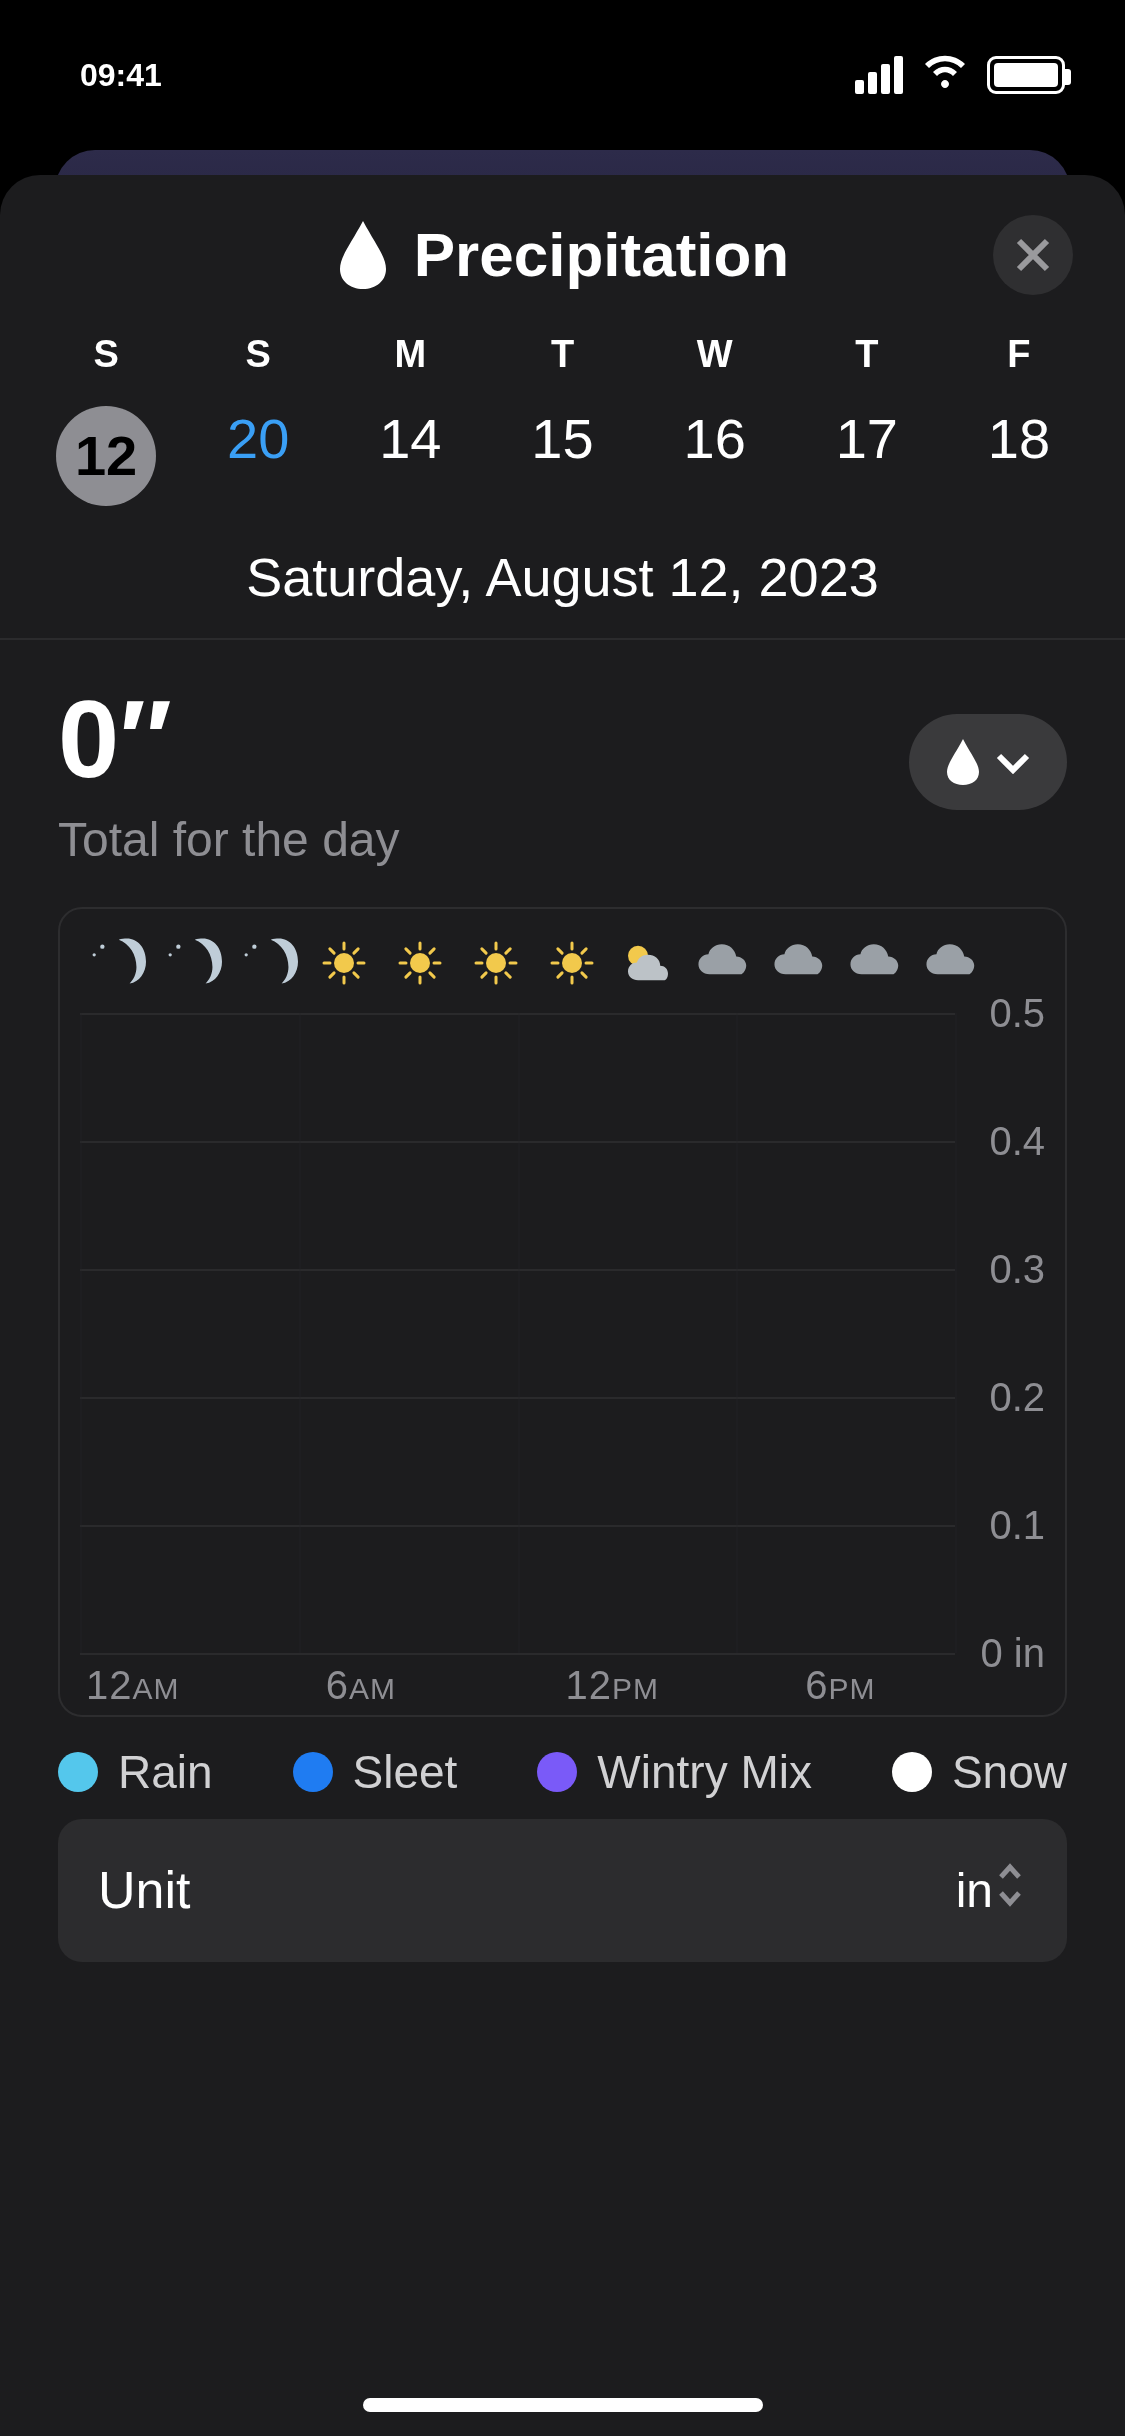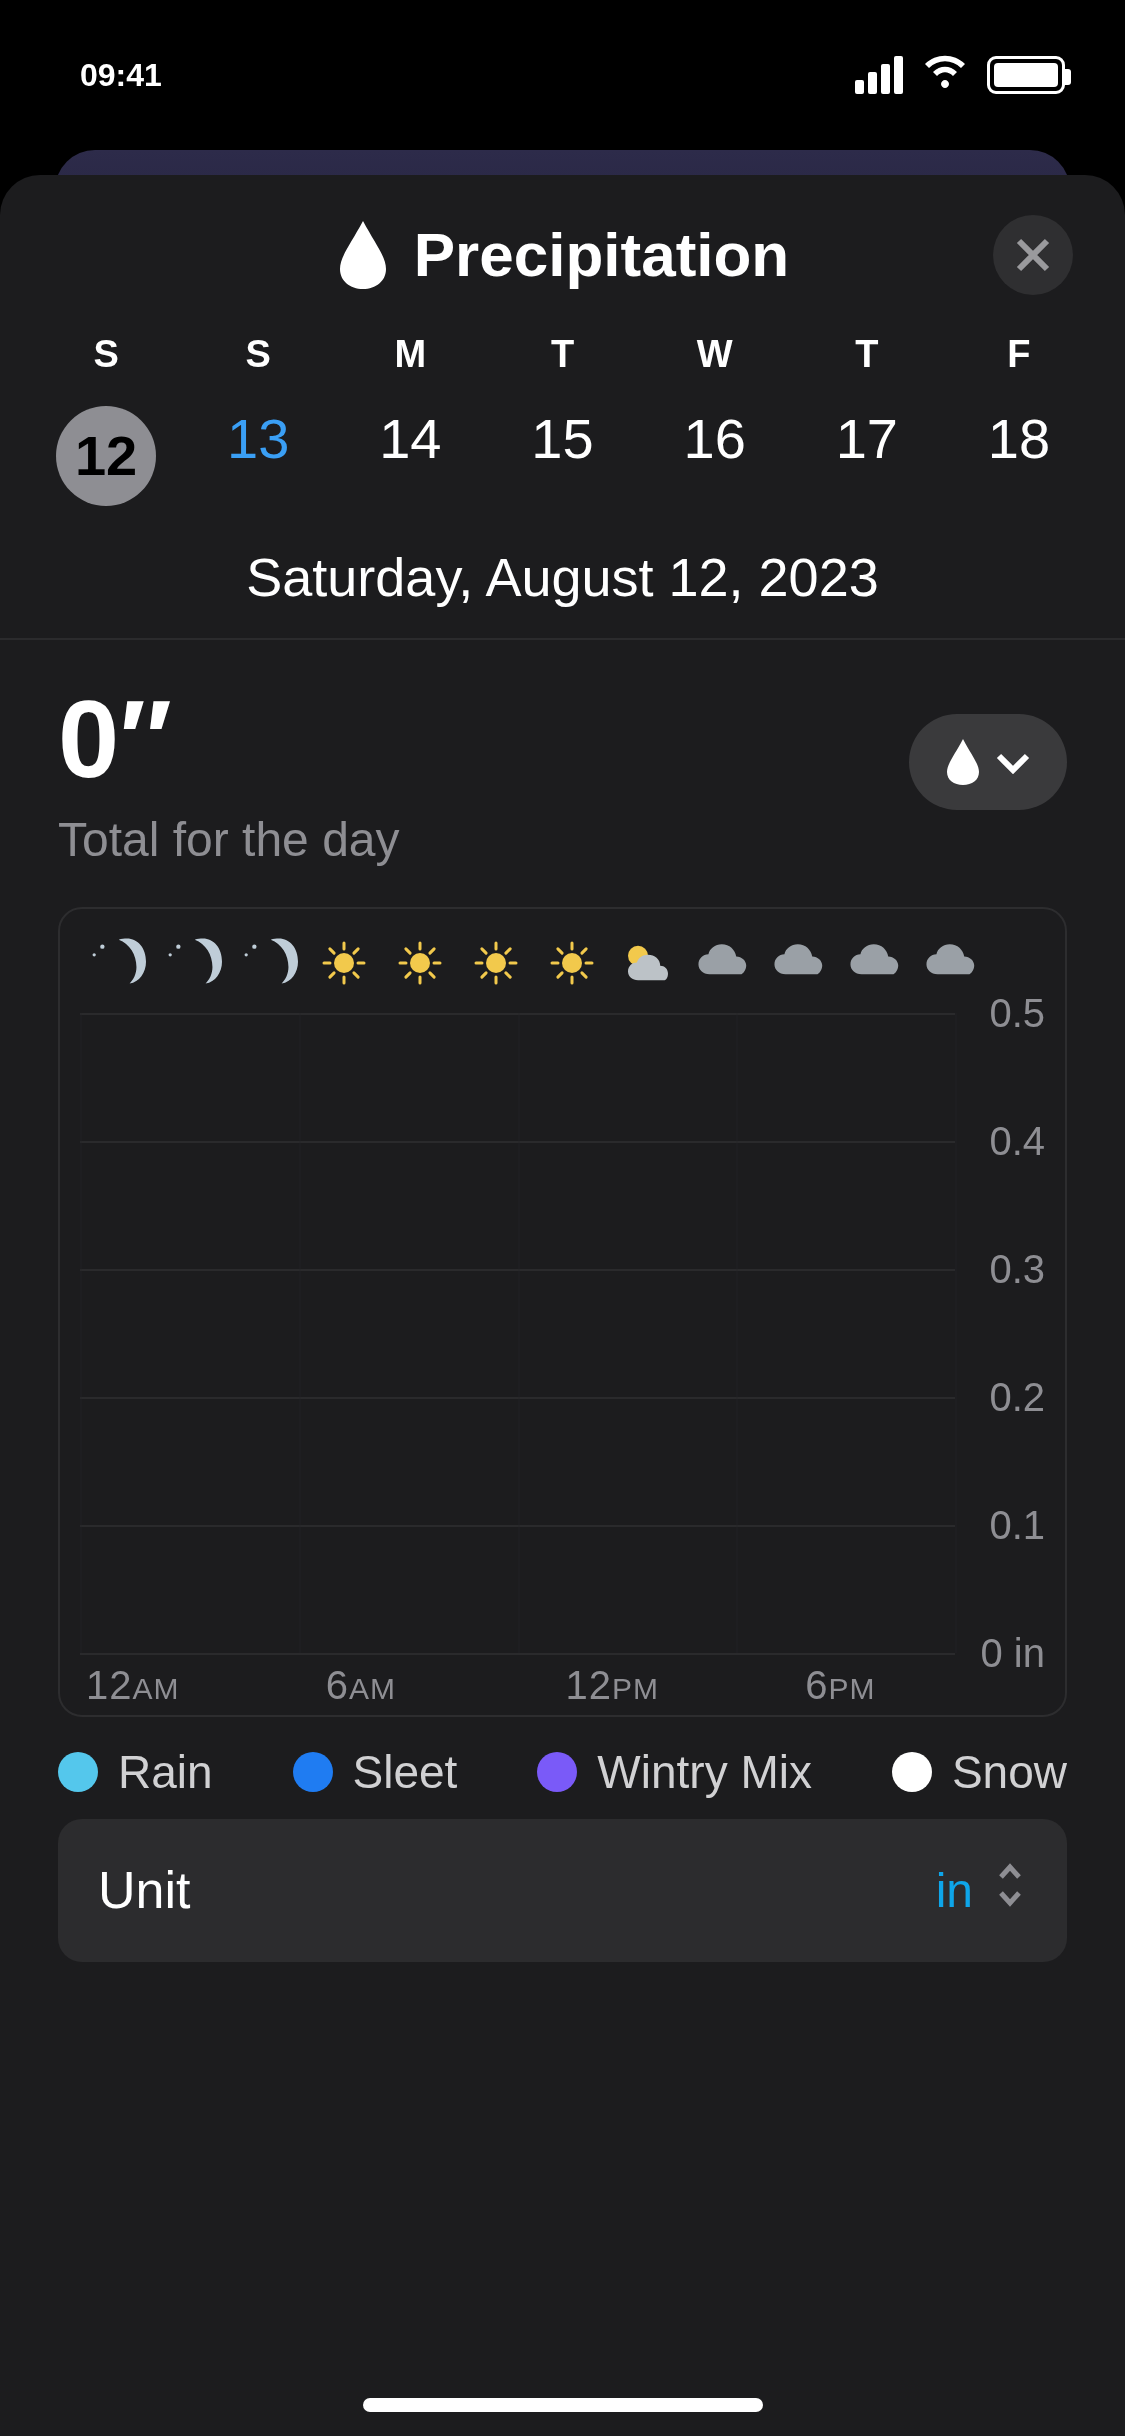--- a/index.html
+++ b/index.html
@@ -83,21 +83,21 @@
   .xlabel { font-size:40px; color:#8e8e93; letter-spacing:1px; }
   .xlabel .ampm { font-size:30px; }
   
   .legend { display:flex; justify-content:space-between; padding:28px 58px 0; align-items:center;gap:44px;}
   .leg-item { display:flex; align-items:center; gap:20px; font-size:46px; color:#d1d1d3; }
   .dot { width:40px; height:40px; border-radius:50%; }
   
   .sec-title { font-size:58px; font-weight:700; padding:60px 58px 30px; }
   .card { margin:0 58px; background:#2c2c2e; border-radius:24px; padding:46px 40px; font-size:50px; color:#e6e6e8; }
   .opt-row { margin:20px 58px 0; background:#2c2c2e; border-radius:24px; padding:40px 40px; display:flex; justify-content:space-between; align-items:center; font-size:52px; cursor:pointer;}
-  .opt-val { display:flex; align-items:center; gap:20px; color:#0ea5e9; font-size:48px;}
+  .opt-val { display:flex; align-items:center; color:#ffffff; font-size:48px;}
   .stepper svg { width:34px; height:52px; stroke:#8e8e93; stroke-width:5; fill:none; }
   
   .home-ind { position:absolute; bottom:24px; left:50%; transform:translateX(-50%); width:400px; height:14px; border-radius:10px; background:#fff; z-index:5;}
   .sun { width:44px; height:44px; display:block;}
 </style>
 </head>
 <body>
 
 <div class="status-bar">
   <div>09:41</div>
@@ -139,21 +139,21 @@
     </div>
   </div>
 
   <div class="week" id="week">
       <div class="day">
         <div class="day-lbl">S</div>
         <div class="day-num"><span class="datecircle">12</span></div>
       </div>
       <div class="day today">
         <div class="day-lbl">S</div>
-        <div class="day-num">13</div>
+        <div class="day-num">20</div>
       </div>
       <div class="day">
         <div class="day-lbl">M</div>
         <div class="day-num">14</div>
       </div>
       <div class="day">
         <div class="day-lbl">T</div>
         <div class="day-num">15</div>
       </div>
       <div class="day">

